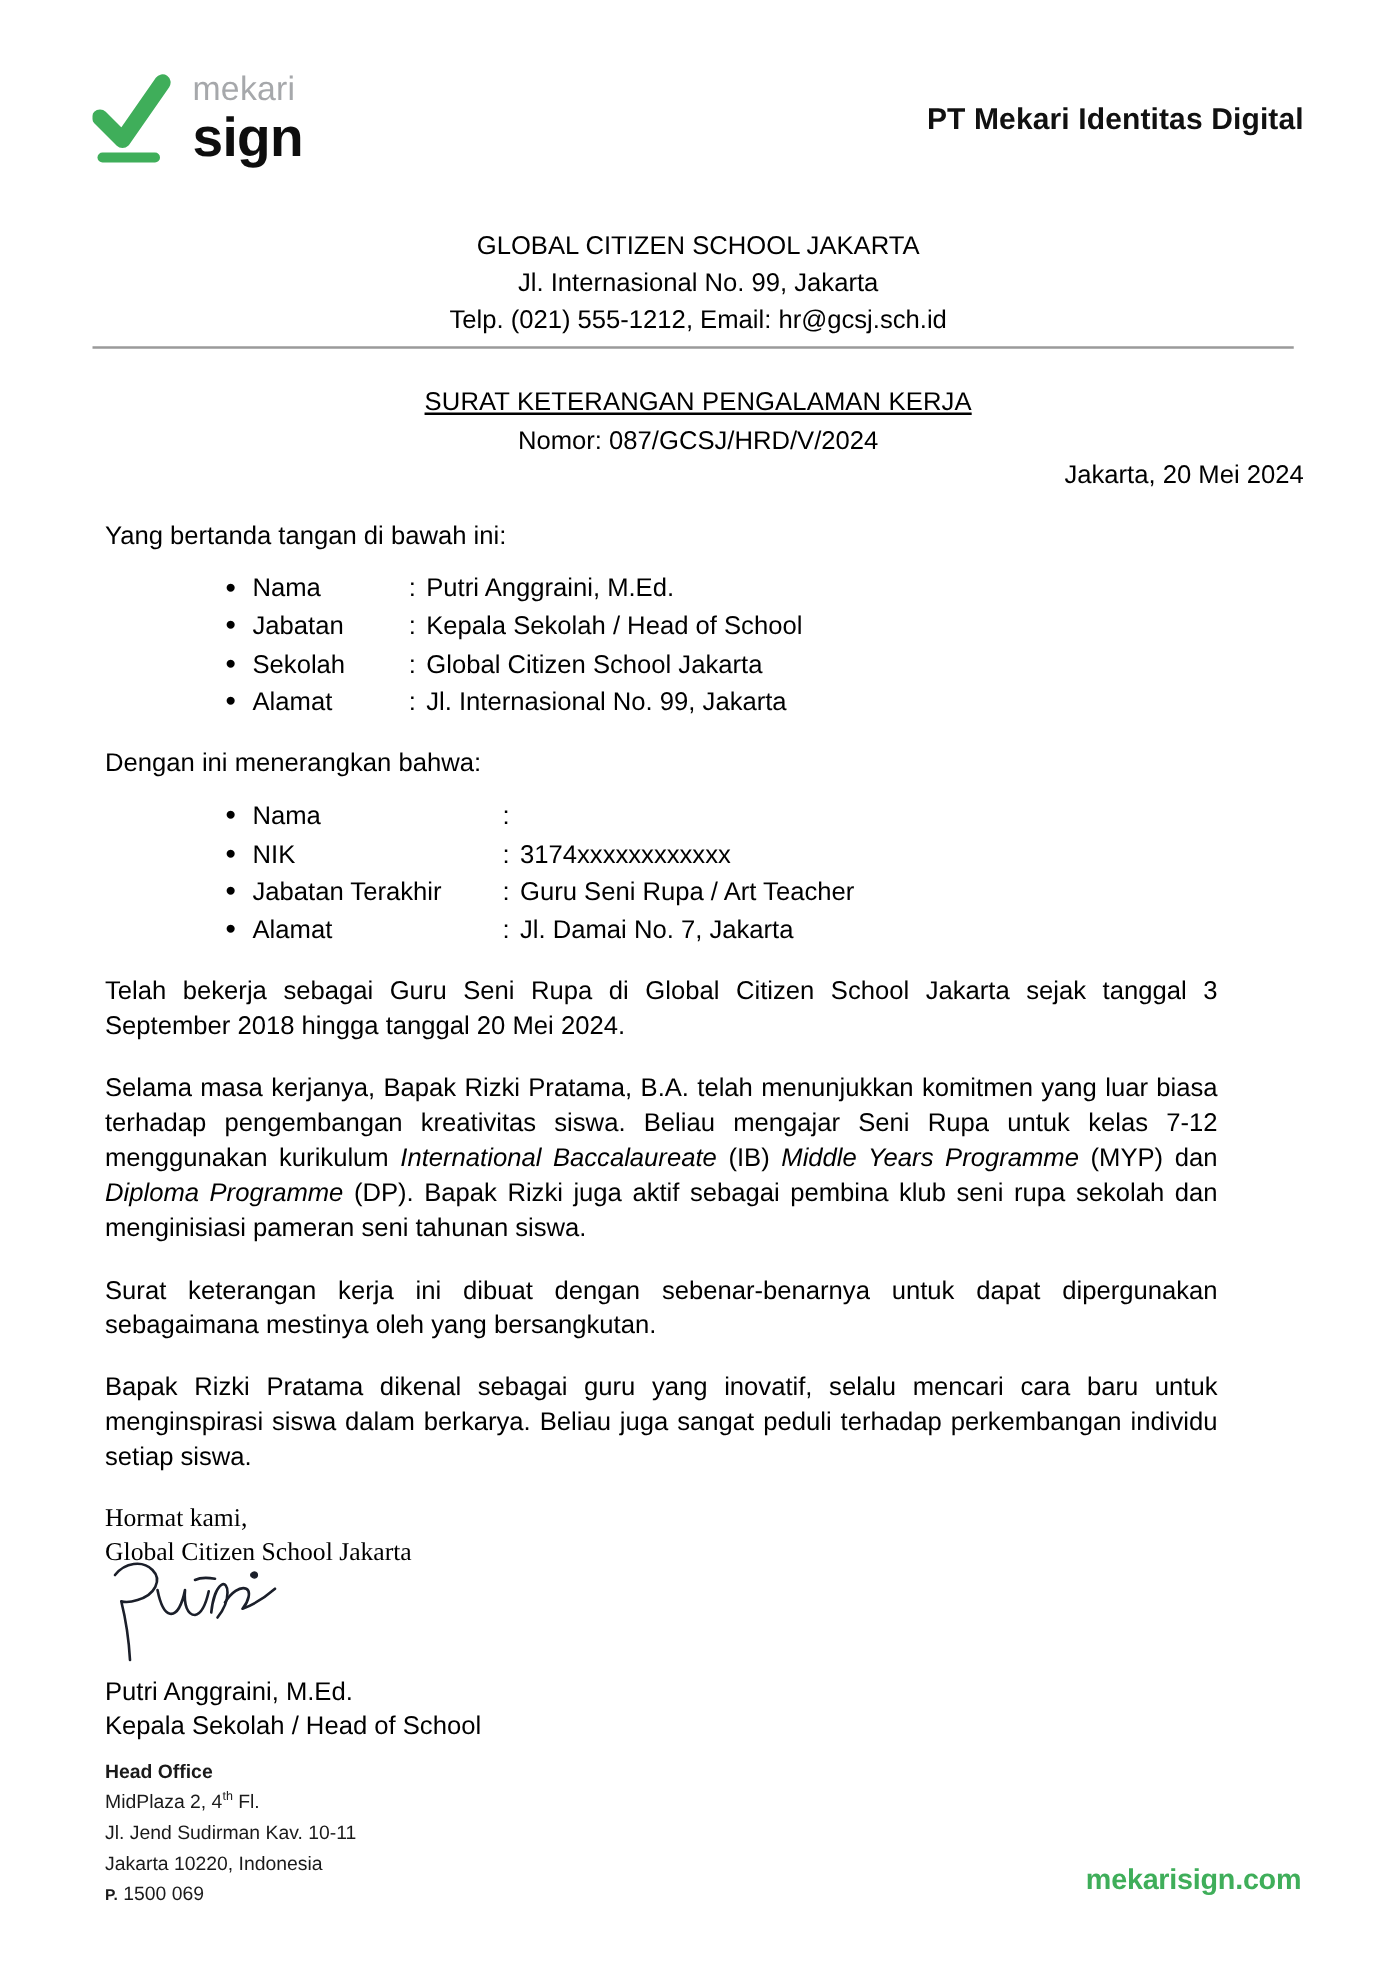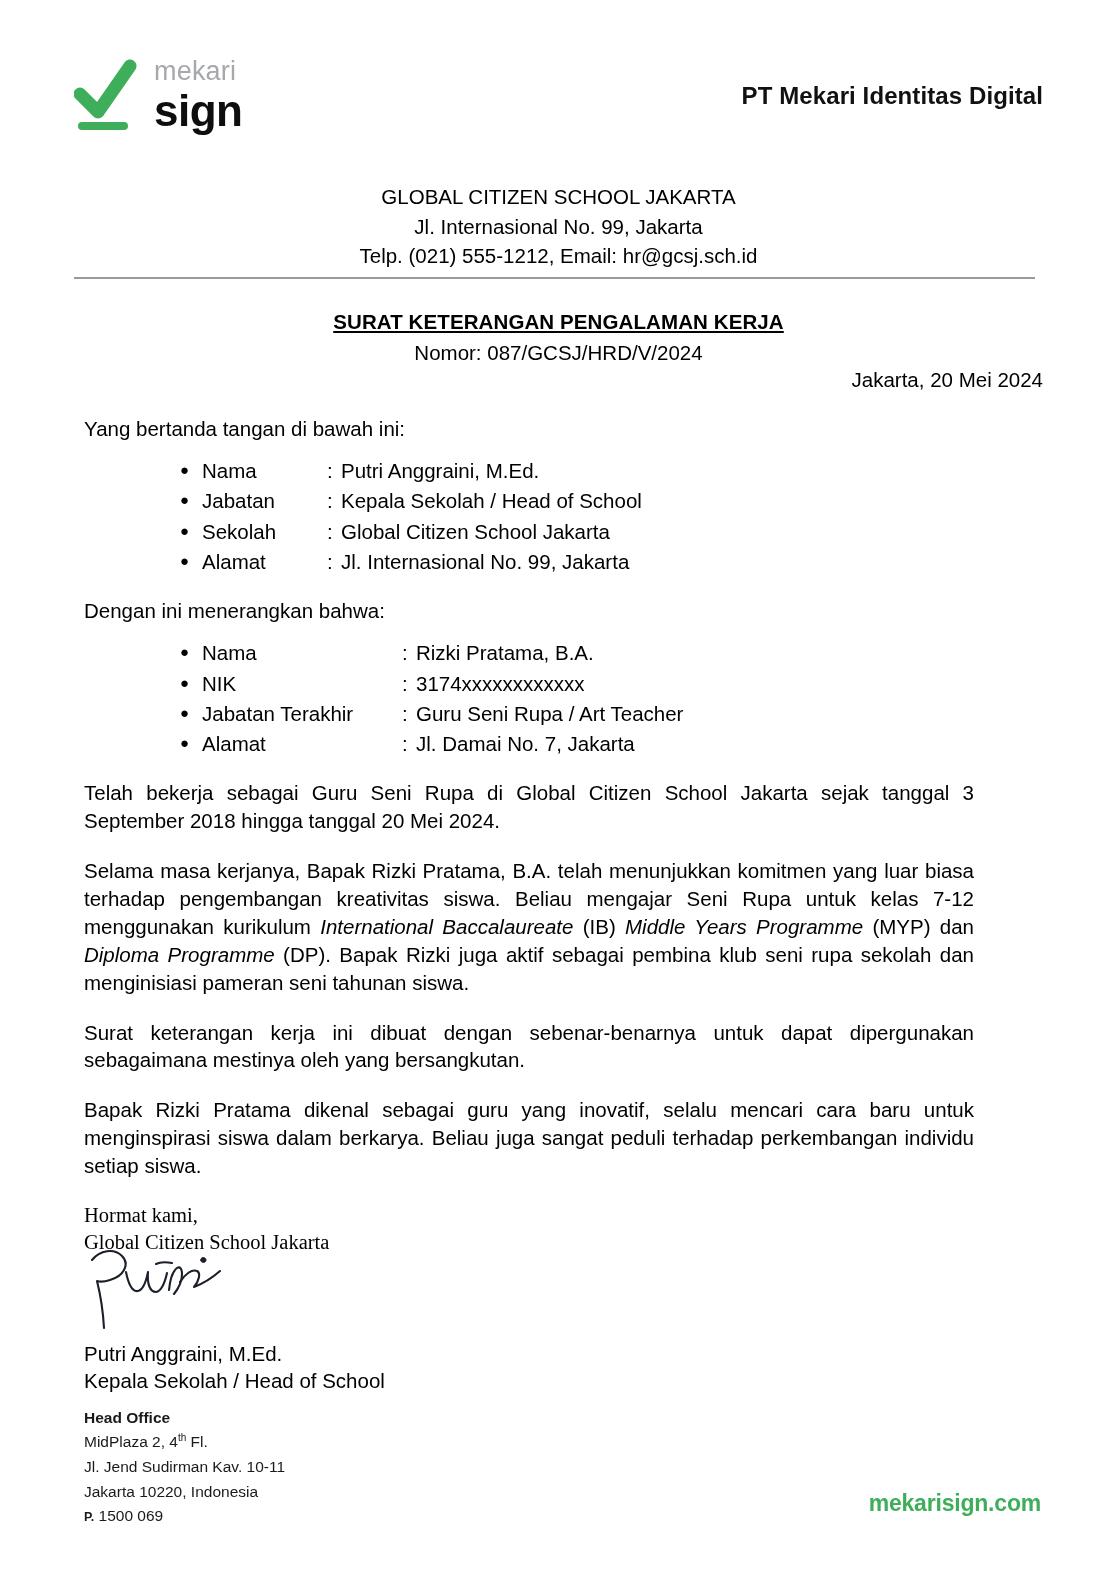--- a/index.html
+++ b/index.html
@@ -90,21 +90,21 @@
   
   .title-block {
     position: absolute;
     top: 310px;
     left: 74px;
     right: 74px;
     text-align: center;
   }
   .doc-title {
     font-size: 20.5px;
-    font-weight: bold;
+    font-weight: normal;
     text-decoration: underline;
     letter-spacing: .1px;
   }
   .doc-number {
     font-size: 20.5px;
     margin-top: 7px;
   }
   .place-date {
     position: absolute;
     top: 368px;
@@ -283,21 +283,20 @@
       </li>
     </ul>
 
     <p class="intro-line">Dengan ini menerangkan bahwa:</p>
 
     <ul class="info-list wide">
       <li>
         <span class="bullet"></span>
         <span class="info-label">Nama</span>
         <span class="info-sep">:</span>
-        <span class="info-value">Rizki Pratama, B.A.</span>
       </li>
       <li>
         <span class="bullet"></span>
         <span class="info-label">NIK</span>
         <span class="info-sep">:</span>
         <span class="info-value">3174xxxxxxxxxxxx</span>
       </li>
       <li>
         <span class="bullet"></span>
         <span class="info-label">Jabatan Terakhir</span>

